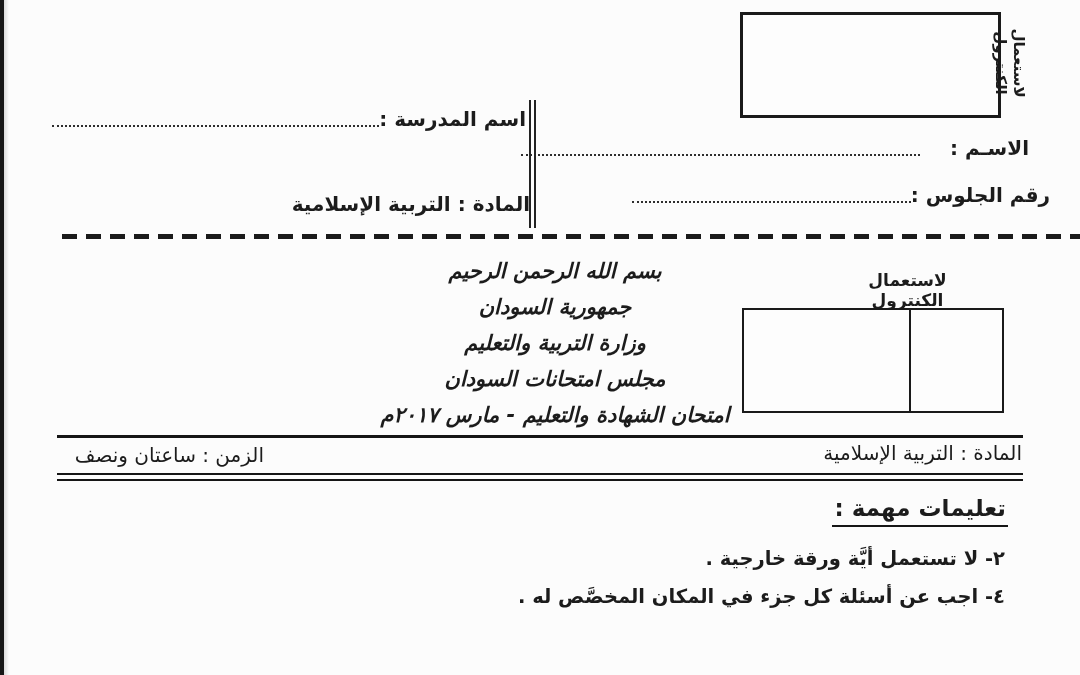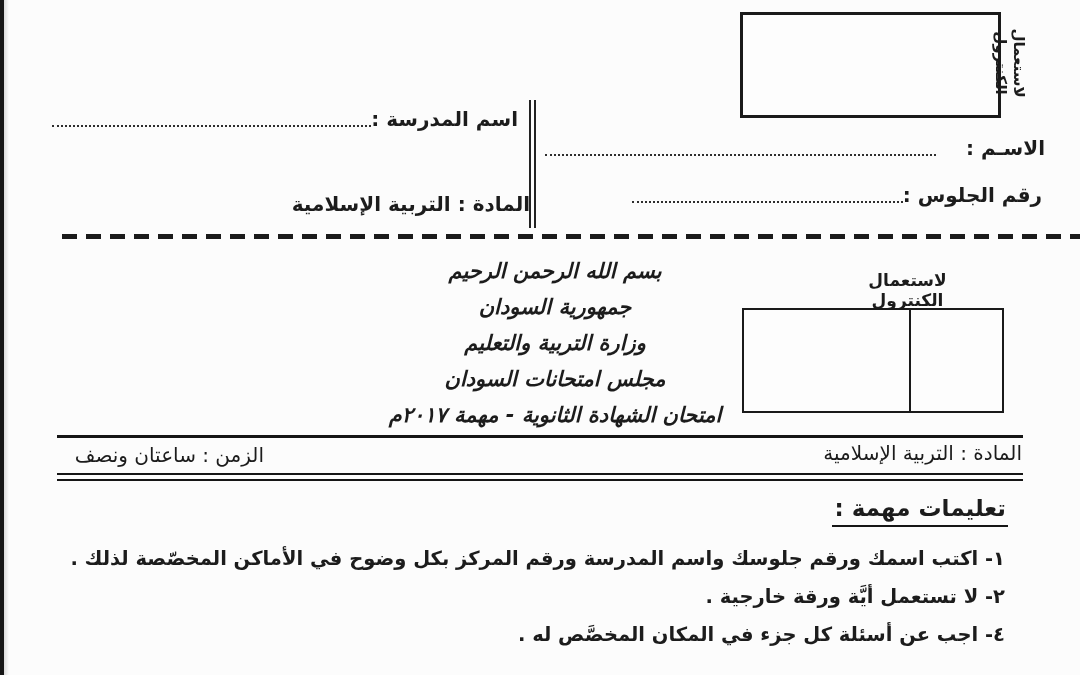--- a/index.html
+++ b/index.html
@@ -24,21 +24,21 @@
     font-size:15px;font-weight:bold;
     text-align:center;direction:rtl;
     letter-spacing:0;
   }
   .ctl-mid-label{font-size:17px;font-weight:bold;text-align:center;direction:rtl;}
   .ctl-divider{position:absolute;top:0;bottom:0;width:2px;background:#1a1a1a;}
 
   
   .frow{display:flex;align-items:flex-end;direction:ltr;}
   .frow .dots{flex:1;border-bottom:2.5px dotted #2e2e2e;margin-bottom:7px;height:0;}
-  .frow .flabel{direction:rtl;font-size:20px;font-weight:bold;white-space:nowrap;line-height:30px;padding-right:12px;}
+  .frow .flabel{direction:rtl;font-size:20px;font-weight:bold;white-space:nowrap;line-height:30px;padding-right:4px;}
   .plain-label{direction:rtl;font-size:20px;font-weight:bold;white-space:nowrap;}
 
   .vdivider{width:3px;border-left:2px solid #222;border-right:2px solid #222;}
 
   .dashed-rule{
     height:5px;
     background:repeating-linear-gradient(90deg,#1b1b1b 0 15px,rgba(0,0,0,0) 15px 24px);
   }
 
   .center-block{text-align:center;direction:rtl;font-weight:bold;}
@@ -62,21 +62,21 @@
 <body>
 
 <div class="page">
 
   <div class="abs edge-bar"></div>
   <div class="abs edge-shade"></div>
 
   <div class="abs box" style="left:740px;top:12px;width:255px;height:100px;"></div>
   <div class="abs vlabel" style="left:950px;top:50px;">لاستعمال الكنترول</div>
 
-  <div class="abs frow" style="left:545px;top:133px;width:512px;gap:30px;">
+  <div class="abs frow" style="left:521px;top:133px;width:512px;gap:30px;">
     <span class="dots"></span>
     <span class="flabel">الاسـم :</span>
   </div>
   <div class="abs frow" style="left:632px;top:180px;width:422px;">
     <span class="dots"></span>
     <span class="flabel">رقم الجلوس :</span>
   </div>
 
   <div class="abs vdivider" style="left:529px;top:100px;height:128px;"></div>
 
@@ -86,36 +86,35 @@
   </div>
   <div class="abs plain-label" style="left:282px;top:192px;width:248px;text-align:right;">المادة : التربية الإسلامية</div>
 
   <div class="abs dashed-rule" style="left:62px;top:234px;width:1018px;"></div>
 
   <div class="abs center-block" style="left:355px;top:253px;width:400px;">
     <div>بسم الله الرحمن الرحيم</div>
     <div>جمهورية السودان</div>
     <div>وزارة التربية والتعليم</div>
     <div>مجلس امتحانات السودان</div>
-    <div>امتحان الشهادة الثانوية - مهمة ٢٠١٧م</div>
+    <div>امتحان الشهادة والتعليم - مارس ٢٠١٧م</div>
   </div>
 
   <div class="abs ctl-mid-label" style="left:840px;top:270px;width:135px;">لاستعمال الكنترول</div>
   <div class="abs box" style="left:742px;top:308px;width:258px;height:101px;border-width:2.5px;">
     <div class="ctl-divider" style="left:165px;"></div>
   </div>
 
   <div class="abs rule-top" style="left:57px;top:435px;width:966px;"></div>
   <div class="abs band-text" style="left:780px;top:441px;width:242px;text-align:right;">المادة : التربية الإسلامية</div>
   <div class="abs band-text" style="left:34px;top:443px;width:230px;text-align:right;">الزمن :  ساعتان ونصف</div>
   <div class="abs rule-double" style="left:57px;top:473px;width:966px;"></div>
 
   <div class="abs instr-head-wrap" style="left:600px;top:495px;width:408px;">
     <span class="instr-head">تعليمات مهمة :</span>
   </div>
 
   <div class="abs instr-list" style="left:40px;top:540px;width:965px;">
-    <div class="item">١- اكتب اسمك ورقم جلوسك واسم المدرسة ورقم المركز بكل وضوح في الأماكن المخصّصة لذلك .</div>
     <div class="item">٢- لا تستعمل أيَّة ورقة خارجية .</div>
     <div class="item">٤- اجب عن أسئلة كل جزء في المكان المخصَّص له .</div>
   </div>
 
 </div>
 
 </body></html>

